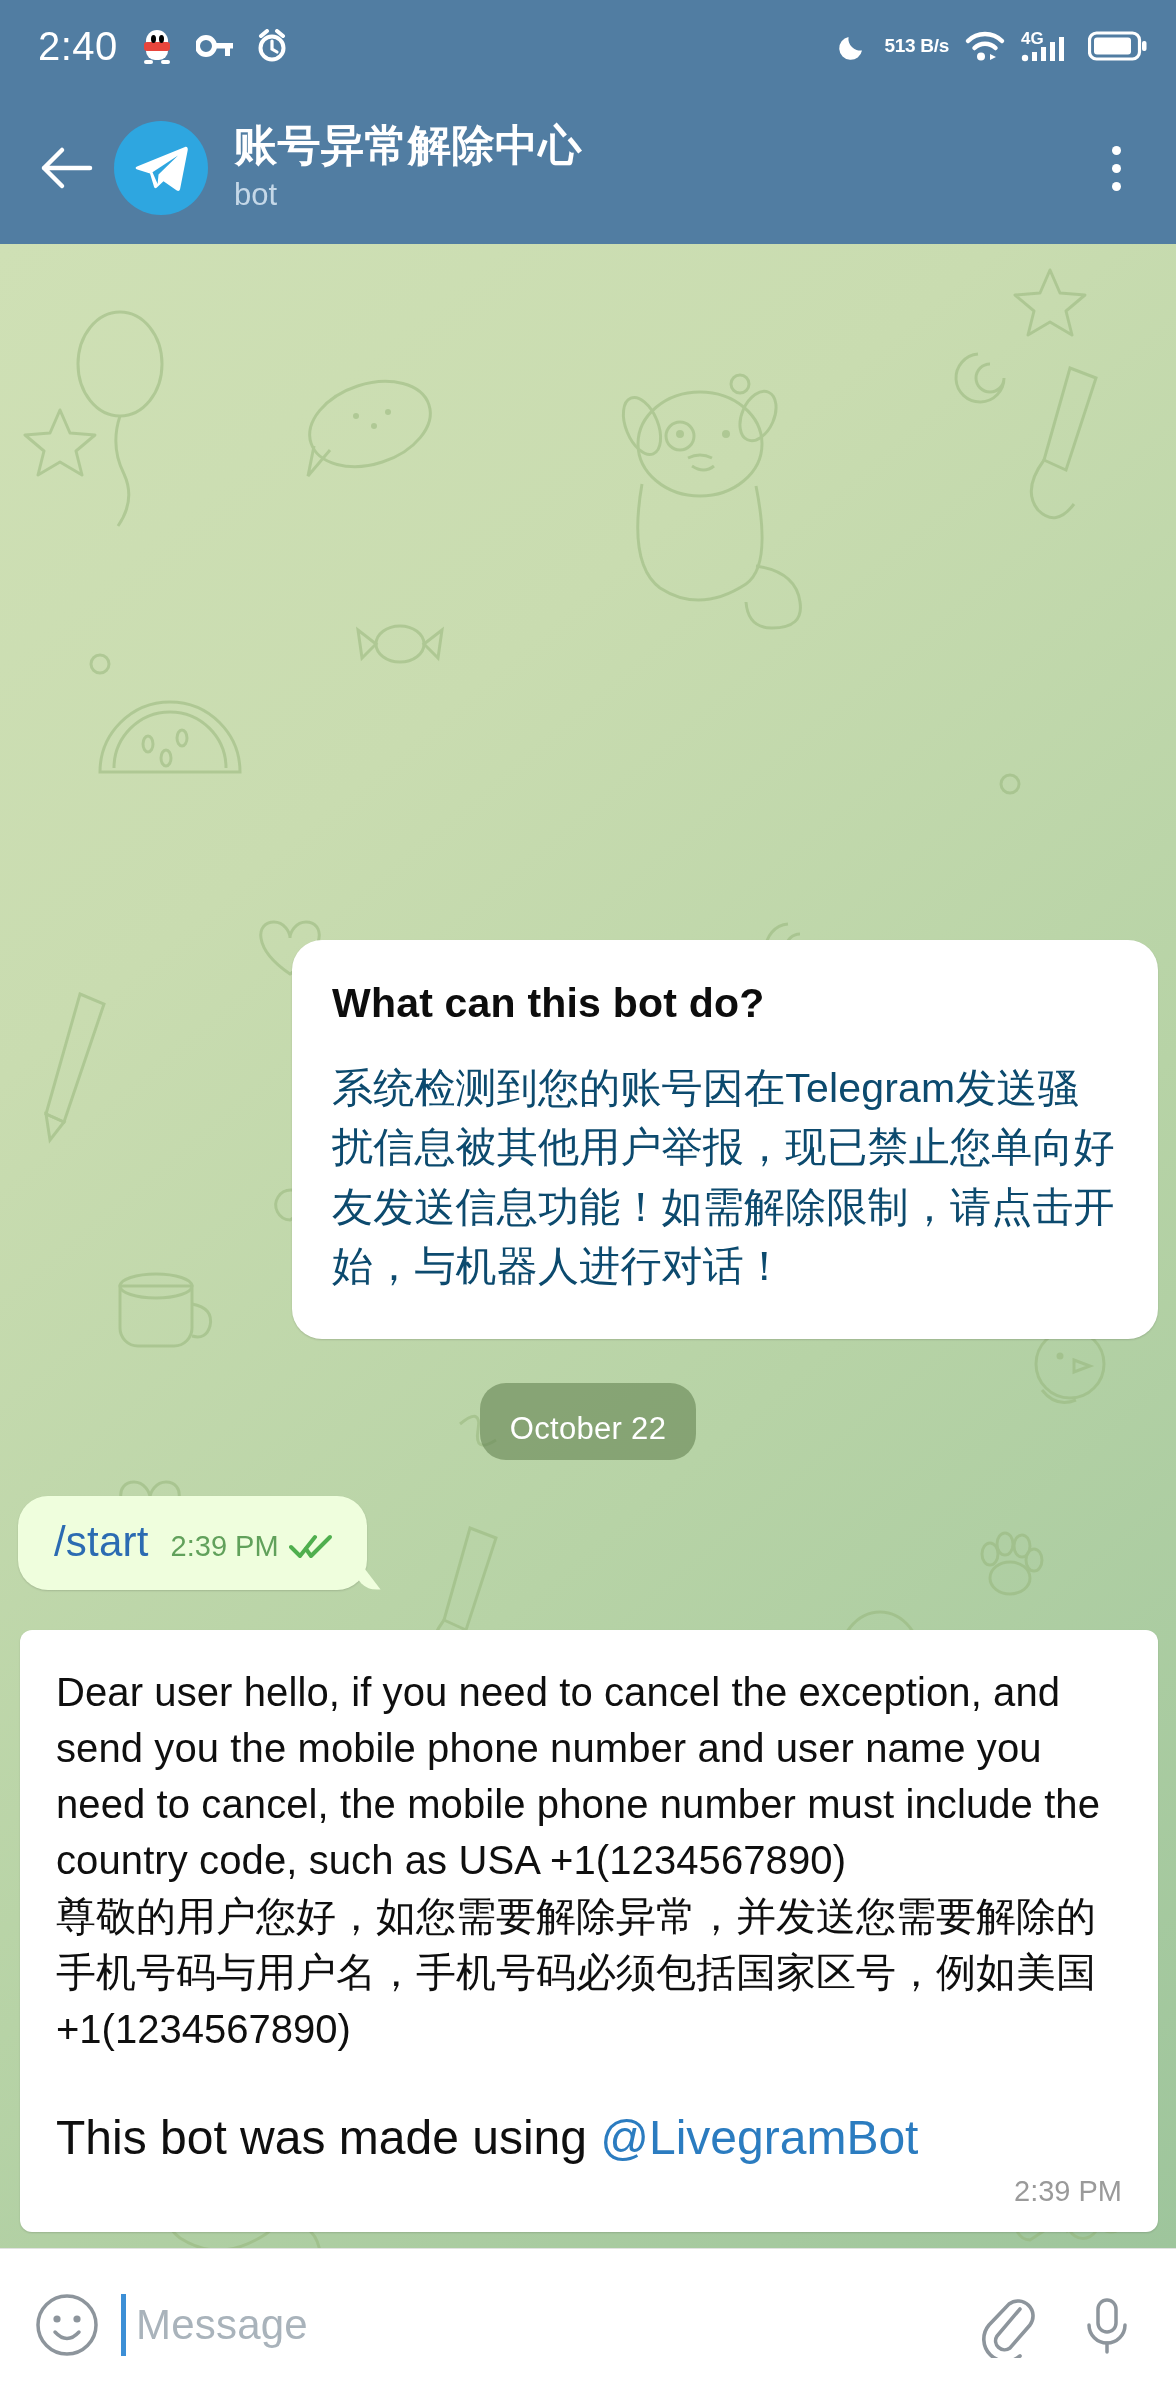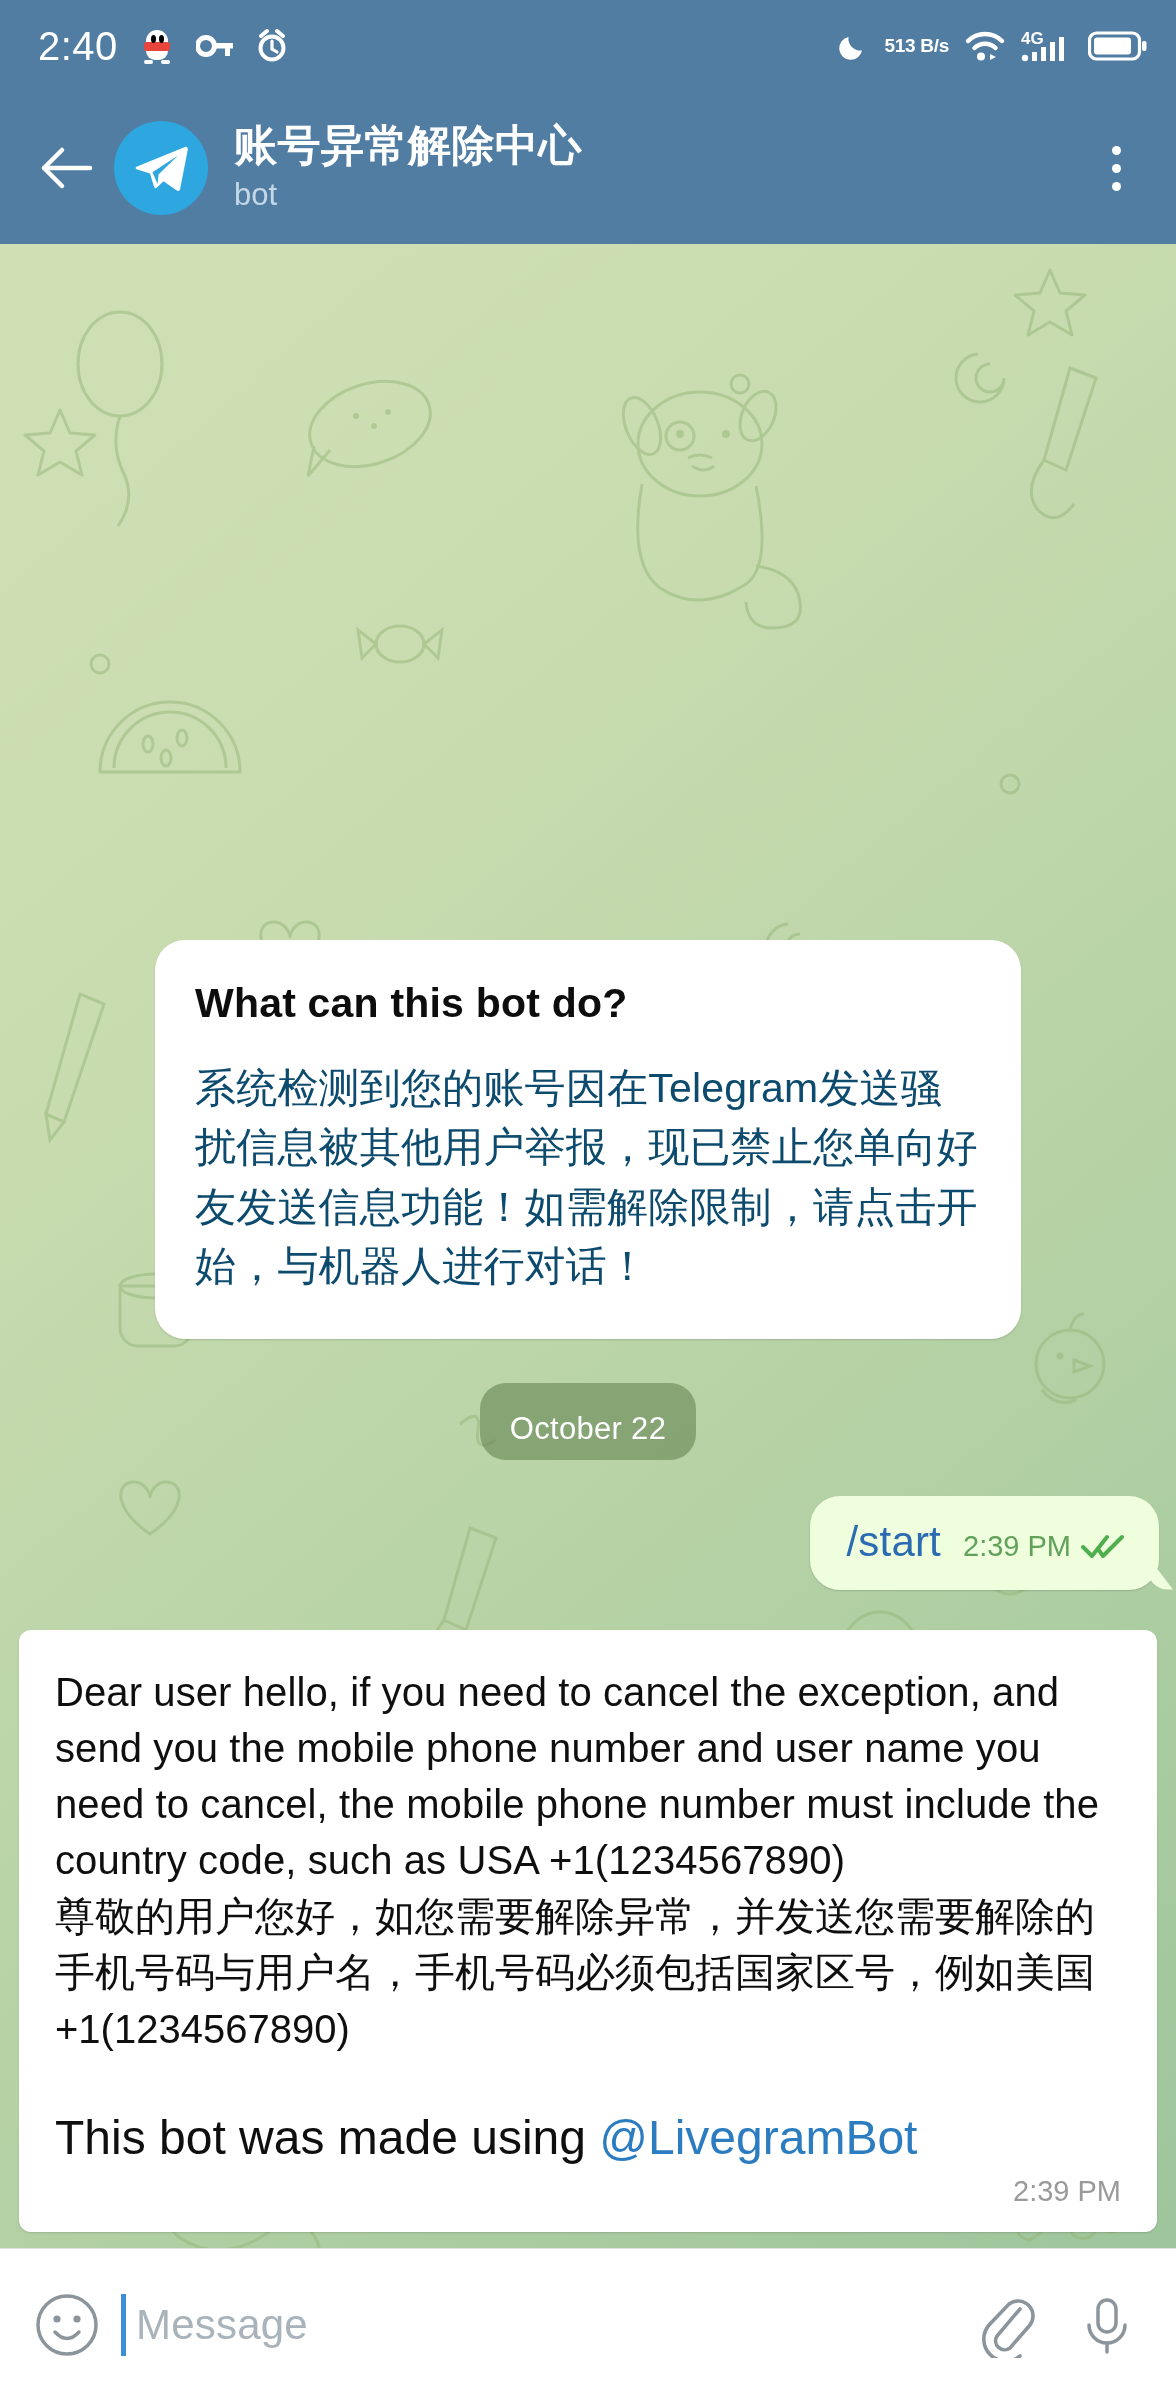--- a/index.html
+++ b/index.html
@@ -90,22 +90,22 @@
   }
   .doodles { position:absolute; inset:0; opacity:.5; }
   .chat-inner {
     position: relative; z-index: 2;
     height: 100%;
     padding: 0 0 16px 0;
     display: flex; flex-direction: column; justify-content: flex-end;
   }
 
   .row { display: flex; padding: 0 18px; }
-  .row.left { justify-content: center; }
-  .row.right { justify-content: flex-end; padding-right: 17px; }
+  .row.left { justify-content: flex-end; }
+  .row.right { padding-right: 17px; }
   .row.center { justify-content: center; }
 
   .bubble-in {
     background: #fff;
     border-radius: 30px;
     box-shadow: 0 1px 2px rgba(0,0,0,.14);
     position: relative;
   }
   .bubble-out {
     background: #effedd;

